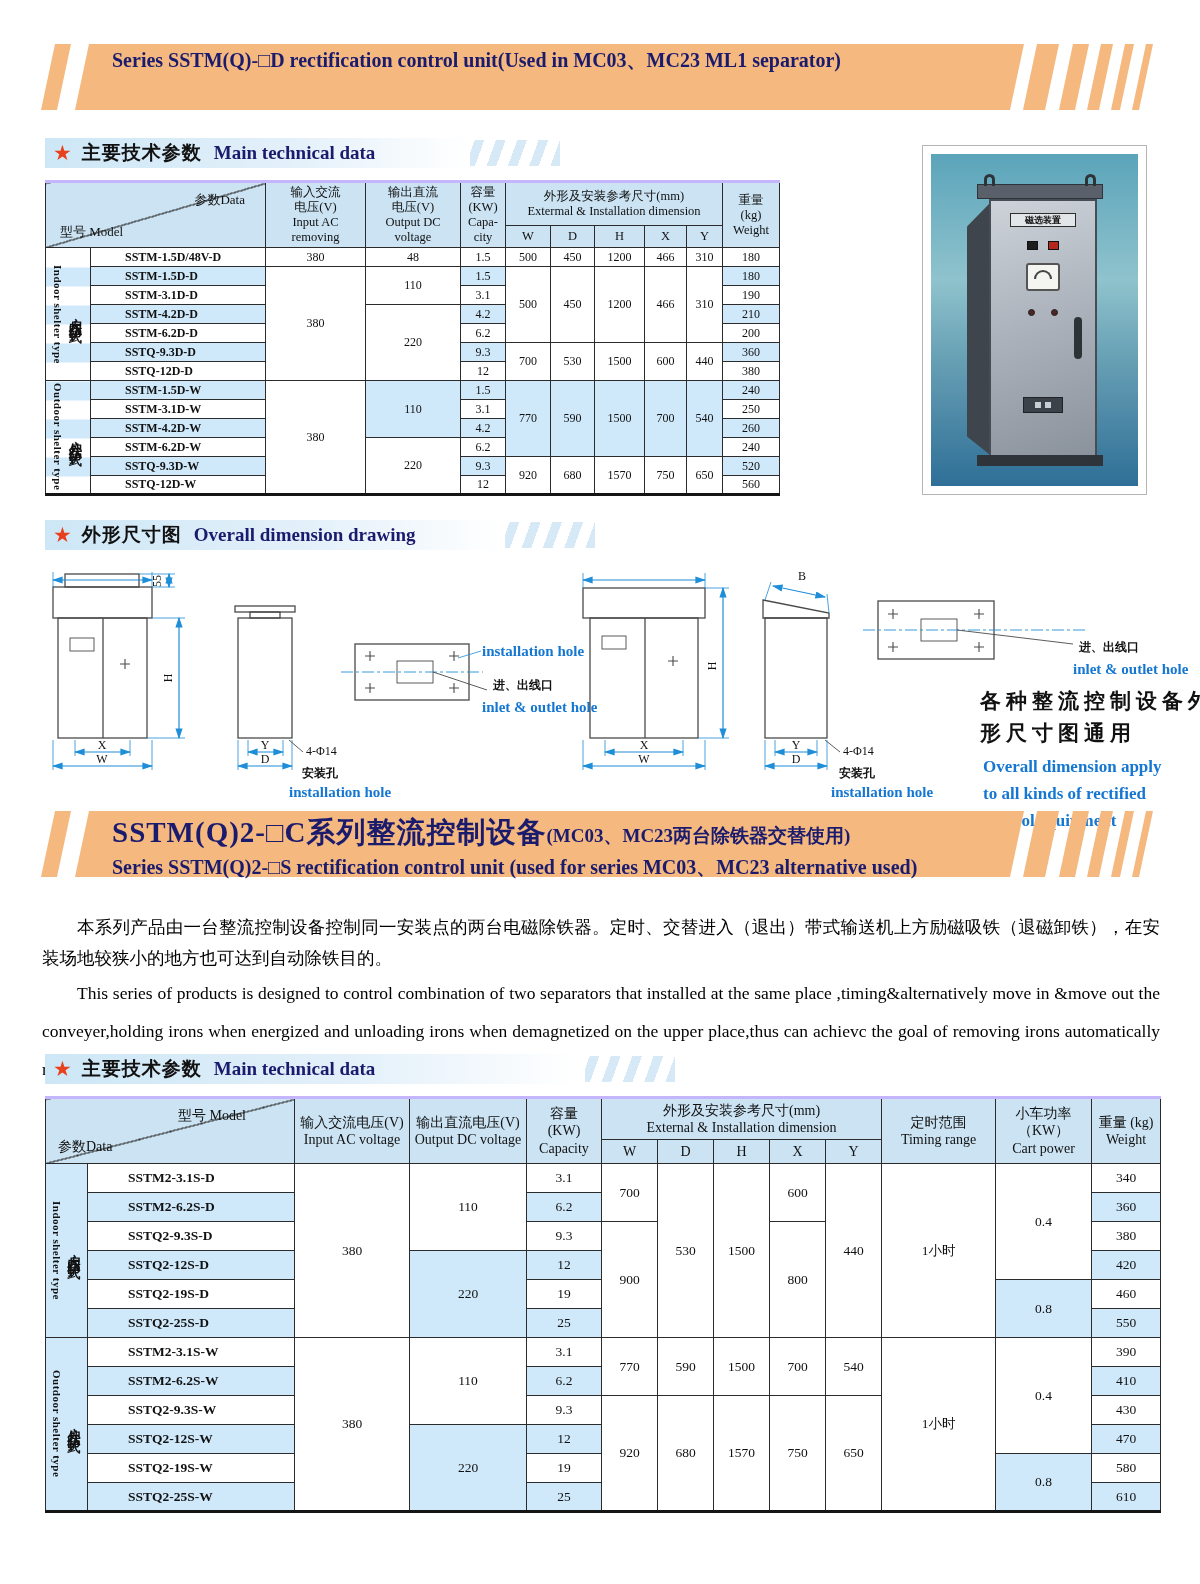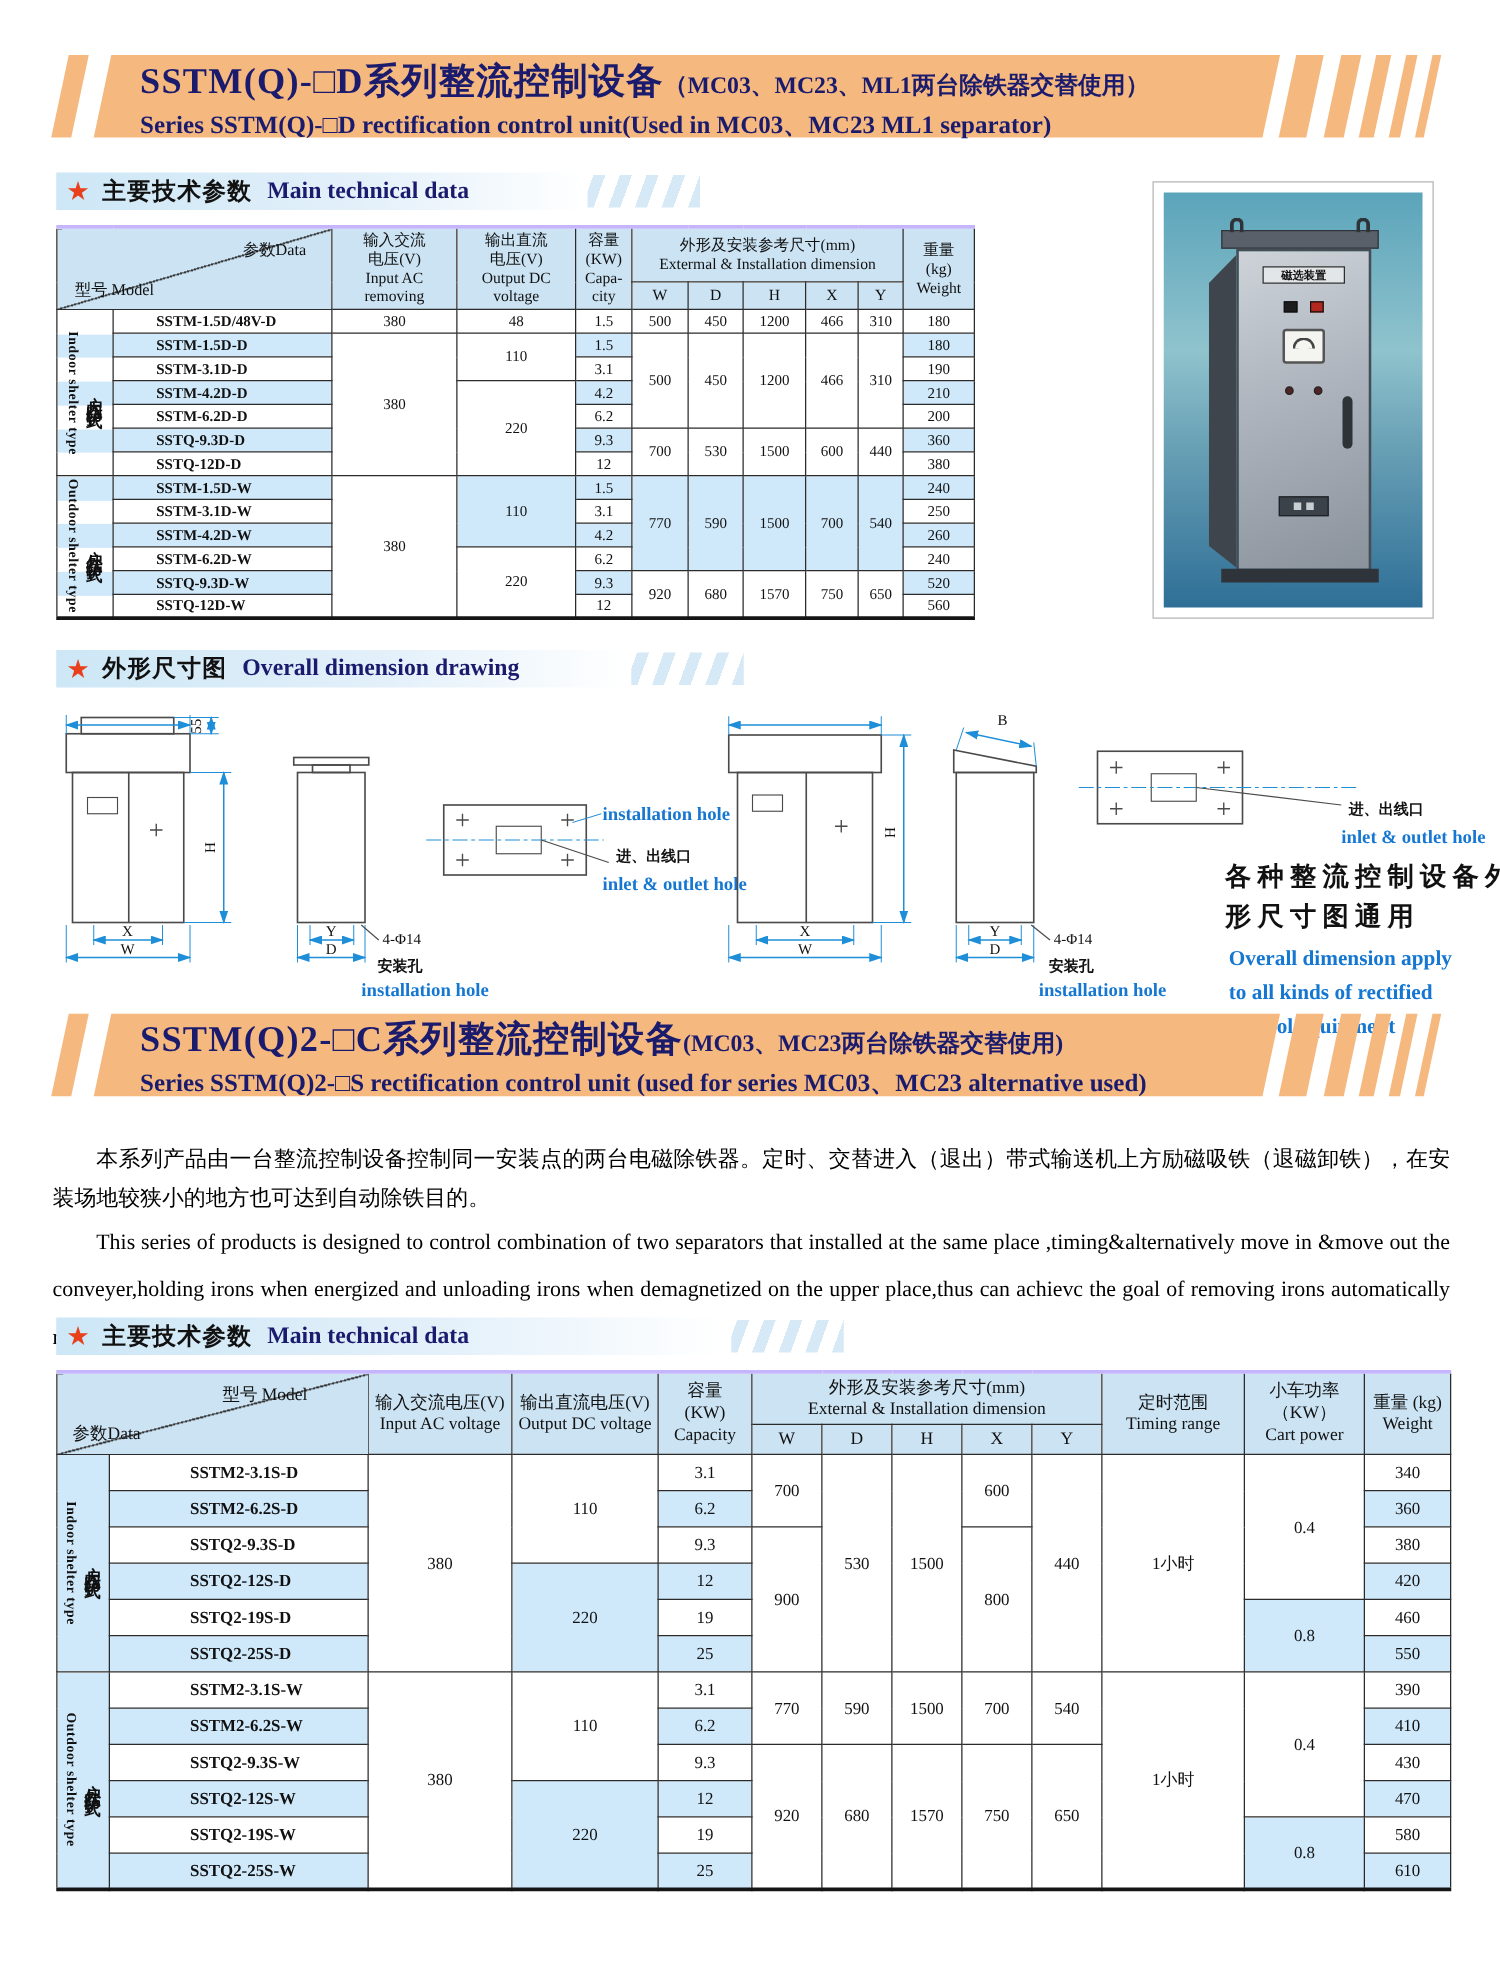--- a/index.html
+++ b/index.html
@@ -39,21 +39,21 @@
   .t1 tr.h1{height:44px;} .t1 tr.h2{height:22px;}
   .t2 table{width:1115px; font-size:13.5px;}
   .t2 tr{height:29px;}
   .t2 tr.h1{height:42px;} .t2 tr.h2{height:24px;}
   table{border-top:3px solid #c4b5fd; border-bottom:3px solid #151515;}
   td.hd{background:var(--hdrblue); font-size:12.5px; line-height:1.2;}
   .t2 td.hd{font-size:14px; line-height:1.25;}
   td.rb{background:var(--rowblue);} td.rw{background:#fff;}
   td.mb{background:var(--rowblue);} td.mw{background:#fff;}
   td.model{text-align:left; padding-left:34px; font-weight:bold; font-size:12px;}
-  .t2 td.model{padding-left:64px; font-size:13.5px;}
+  .t2 td.model{padding-left:40px; font-size:13.5px;}
   td.diag{position:relative; background:var(--hdrblue);
     background-image:linear-gradient(to bottom right, transparent 49.5%, #333 49.5%, #333 50.5%, transparent 50.5%);}
   td.diag span{position:absolute; font-size:13px;}
   .t1 .dg-a{top:8px; right:20px;} .t1 .dg-b{bottom:6px; left:14px;}
   .t2 .dg-a{top:8px; right:48px; font-size:14px;} .t2 .dg-b{bottom:7px; left:12px; font-size:14px;}
   td.grp{padding:0;}
   .grp-in{display:flex; flex-direction:row; align-items:center; justify-content:center; gap:2px; height:100%;}
   .v-en{writing-mode:vertical-rl; font-size:11px; font-weight:bold; letter-spacing:.5px;}
   .v-cn{writing-mode:vertical-rl; font-size:13px; font-weight:bold; letter-spacing:3px;}
   .t1 td.grp-indoor{background:repeating-linear-gradient(to bottom,#ffffff 0 19px,var(--rowblue) 19px 38px);}
@@ -112,21 +112,20 @@
 
   <div class="banner" style="top:44px;">
     <div class="lead"></div>
     <div class="main"></div>
     <div class="rs rs1"></div>
     <div class="rs rs2"></div>
     <div class="rs rs3"></div>
     <div class="rs rs4"></div>
     <div class="rs rs5"></div>
     <div class="txt">
-      <div class="l1"><span>SSTM(Q)-□D系列整流控制设备</span><span class="paren">（MC03、MC23、ML1两台除铁器交替使用）</span></div>
       <div class="l2">Series SSTM(Q)-□D rectification control unit(Used in MC03、MC23 ML1 separator)</div>
     </div>
   </div>
 
   <div class="secband" style="top:138px; width:445px;">
     <span class="star">★</span>
     <span class="cn sans">主要技术参数</span>
     <span class="en">Main technical data</span>
     <span class="tail"></span>
   </div>

